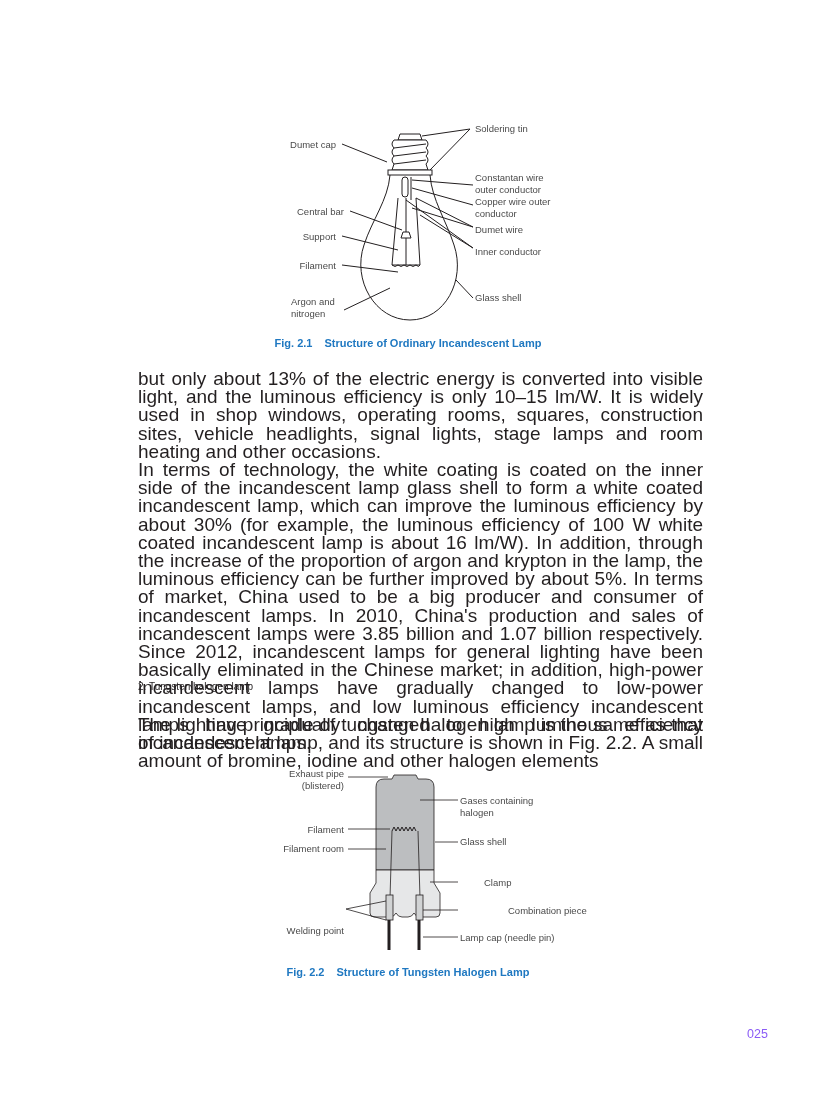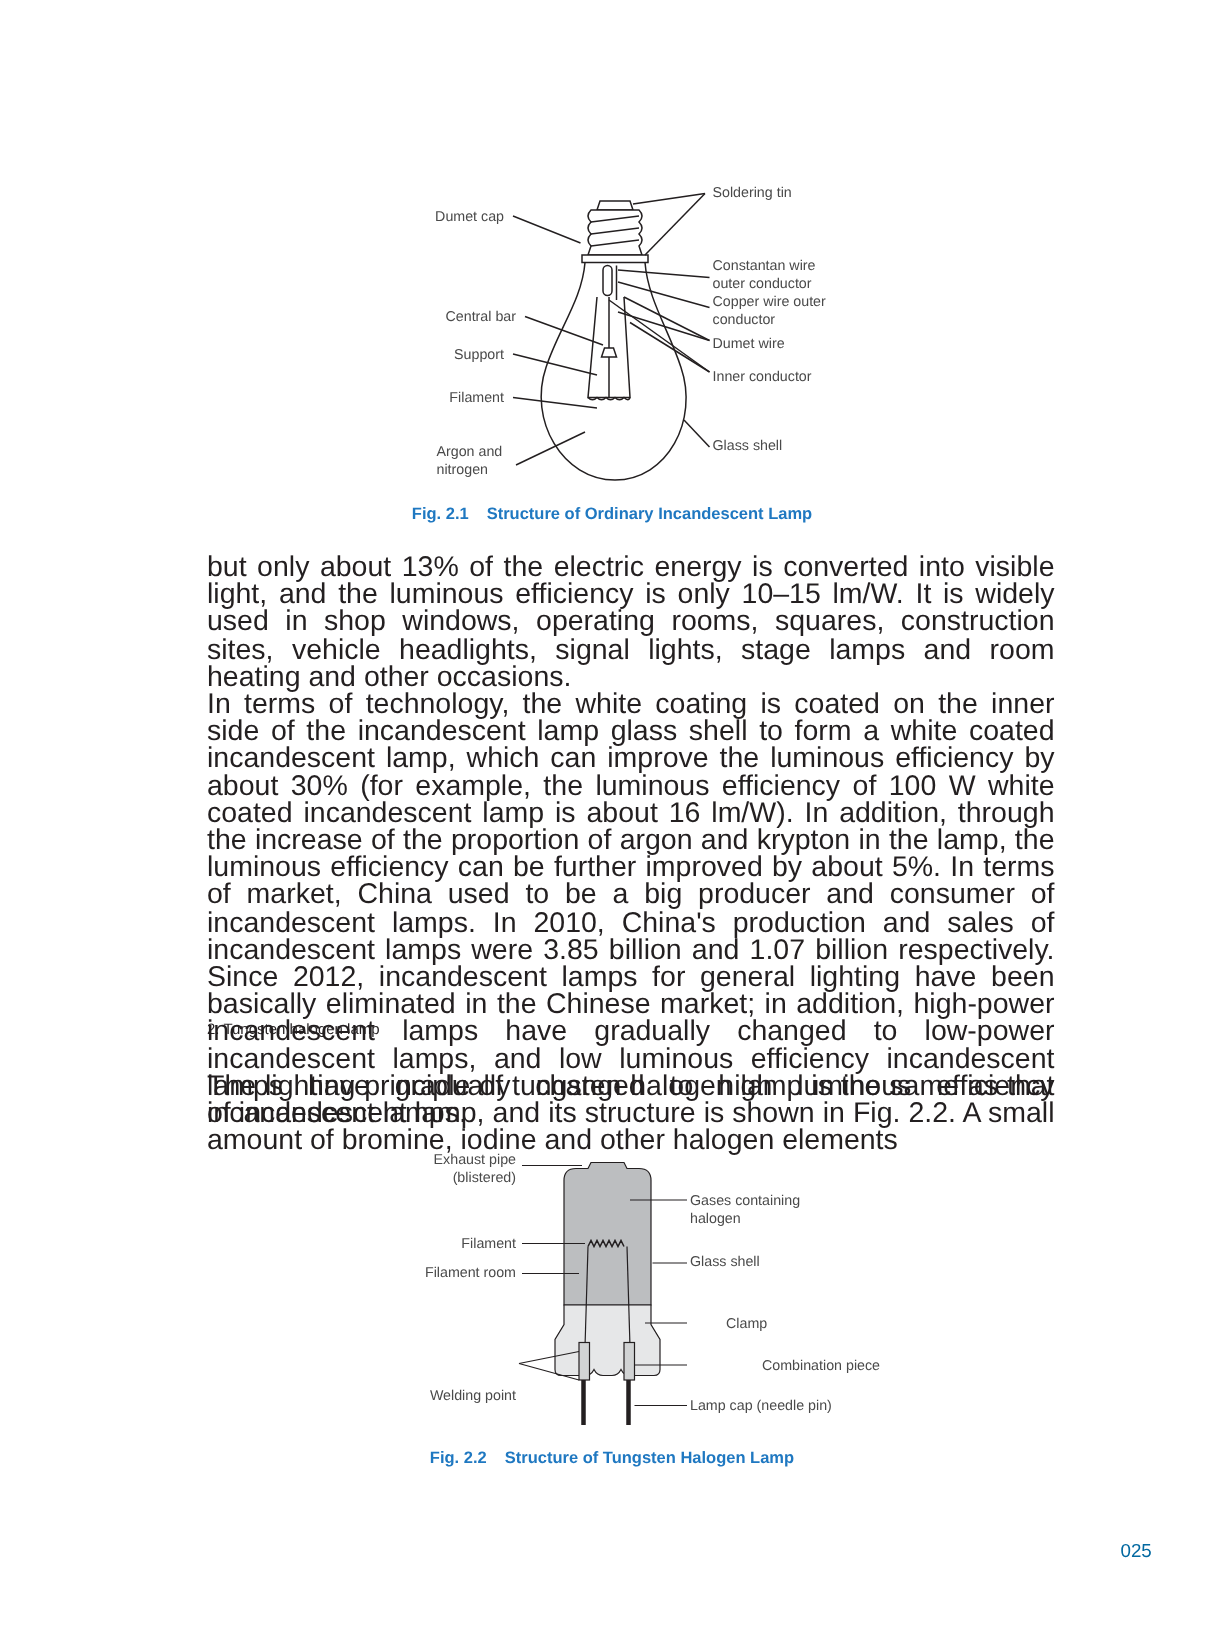--- a/index.html
+++ b/index.html
@@ -10,21 +10,21 @@
   .fig2 { left: 280px; top: 765px; width: 300px; height: 190px; }
   .lbl { position: absolute; font-size: 9.5px; color: #4a4a4a; line-height: 11.5px; white-space: nowrap; }
   .lbl.r { text-align: right; }
   .caption { position: absolute; left: 0; width: 816px; text-align: center; font-size: 11px;
              font-weight: bold; color: #1f78c1; }
   .caption .num { margin-right: 12px; }
   .para { position: absolute; left: 138px; width: 565px; font-size: 19px; line-height: 18.2px;
           text-align: justify; color: #231f20; }
   .para p { margin: 0; }
   .heading { position: absolute; left: 138px; font-size: 10px; color: #231f20; }
-  .pagenum { position: absolute; left: 747px; top: 1027px; font-size: 12.5px; color: #0369a1; }
+  .pagenum { position: absolute; left: 747px; top: 1027px; font-size: 12.5px; color: #8b5cf6; }
   svg { position: absolute; left: 0; top: 0; }
 </style>
 </head>
 <body>
 
 <div class="figure fig1">
   <svg width="300" height="210" viewBox="0 0 300 210">
     <g fill="none" stroke="#231f20" stroke-width="1">
 
       <path d="M120 14 L140 14 L142 20 L118 20 Z" fill="#fff"></path>

